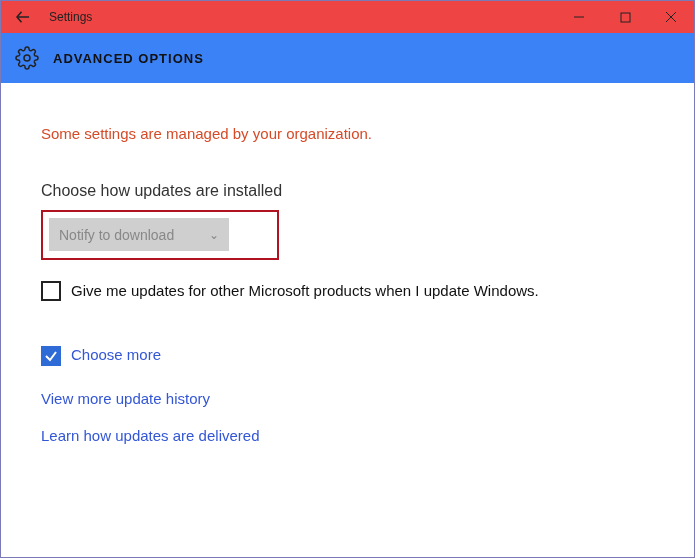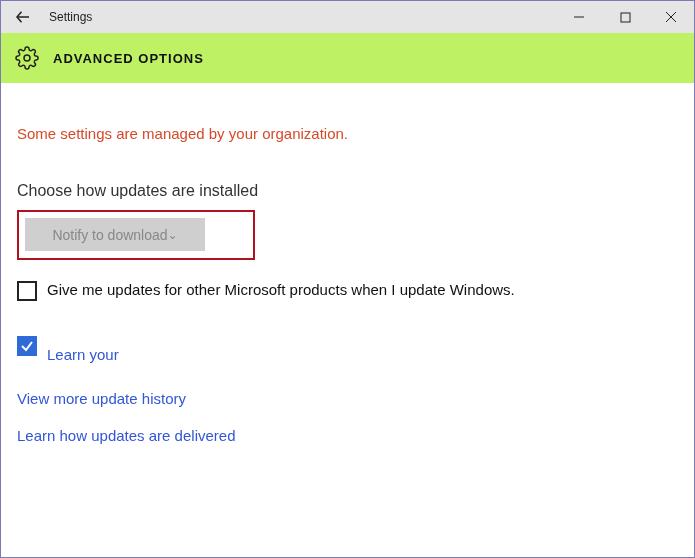--- a/index.html
+++ b/index.html
@@ -8,21 +8,21 @@
       width: 695px;
       height: 558px;
       border: 1px solid #7a7ab8;
       background: #fff;
       overflow: hidden;
     }
     .titlebar {
       height: 32px;
       display: flex;
       align-items: center;
-      background: #e5e5e5;
+      background: #ef4444;
     }
     .back-btn {
       width: 44px;
       height: 32px;
       display: flex;
       align-items: center;
       justify-content: center;
       font-size: 18px;
     }
     .title-text {
@@ -35,35 +35,36 @@
       width: 46px;
       height: 32px;
       display: flex;
       align-items: center;
       justify-content: center;
       font-size: 13px;
     }
     .win-btn svg { display: block; }
     .header-band {
       height: 50px;
-      background: #bef264;
+      background: #3b82f6;
       display: flex;
       align-items: center;
       padding-left: 14px;
       gap: 14px;
     }
     .gear-icon { display: flex; align-items: center; }
     .header-title {
       font-size: 13px;
       font-weight: 600;
       letter-spacing: 1px;
       color: #111;
     }
     .content {
       padding: 16px 16px 16px 16px;
+      margin-left: 24px;
     }
     .managed-msg {
       color: #d64a28;
       font-size: 15px;
       margin: 26px 0 40px 0;
     }
     .section-heading {
       font-size: 16px;
       font-weight: 400;
       color: #333;
@@ -75,38 +76,38 @@
       height: 50px;
       padding: 6px;
       margin-bottom: 20px;
     }
     .dropdown {
       background: #cfcfcf;
       height: 33px;
       width: 180px;
       display: flex;
       align-items: center;
-      justify-content: center;
+      justify-content: space-between;
       padding: 16px 10px;
       color: #888;
       font-size: 14px;
     }
     .dd-chevron {
       font-size: 12px;
       color: #888;
     }
     .desc-text {
       font-size: 15px;
       color: #111;
       margin-bottom: 28px;
       line-height: 1.35;
     }
     .checkbox-row {
       display: flex;
-      align-items: center;
+      align-items: flex-end;
       gap: 10px;
       margin-bottom: 24px;
       font-size: 15px;
       color: #111;
     }
     .checkbox-row .cb {
       width: 20px;
       height: 20px;
       border: 2px solid #222;
       flex-shrink: 0;
@@ -192,21 +193,21 @@
   </div>
 
   <div class="checkbox-row">
     <div class="cb checked">
       <svg width="14" height="14" viewBox="0 0 14 14" stroke="#fff" stroke-width="2" fill="none">
           <polyline points="2,7 6,11 12,3"></polyline>
         </svg>
     </div>
     <div class="cb-label-group">
       <br>
-      <span class="link">Learn your</span>
+      <span class="link">Choose more</span>
     </div>
   </div>
 
   <div class="stack-links">
     <span class="link">View more update history</span>
     <span class="link">Learn how updates are delivered</span>
   </div>
 </div>
 
 </body></html>

